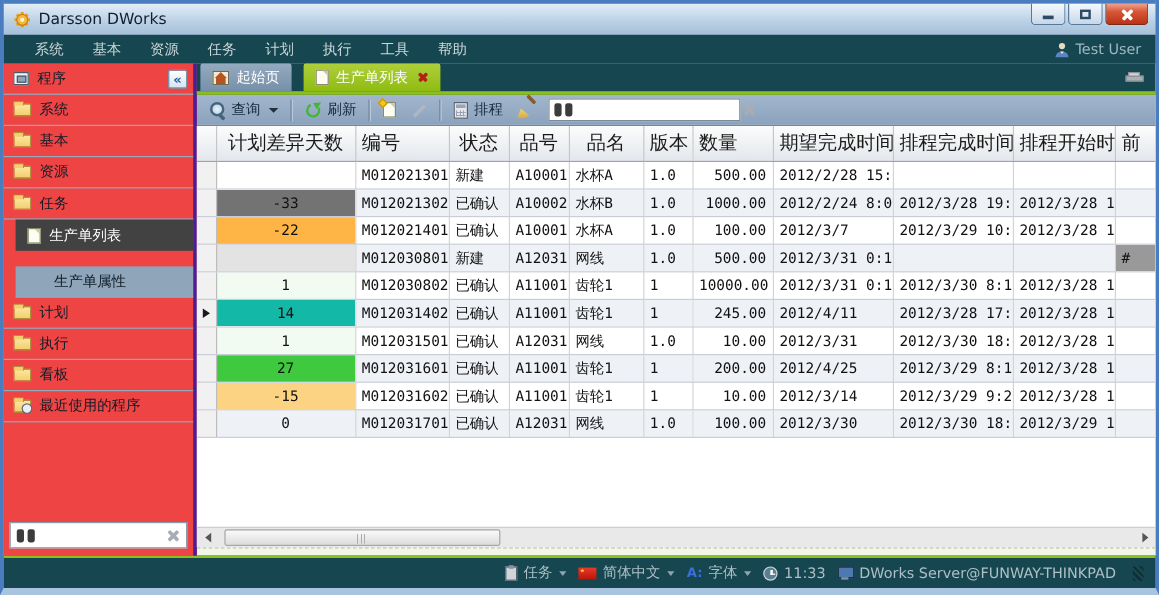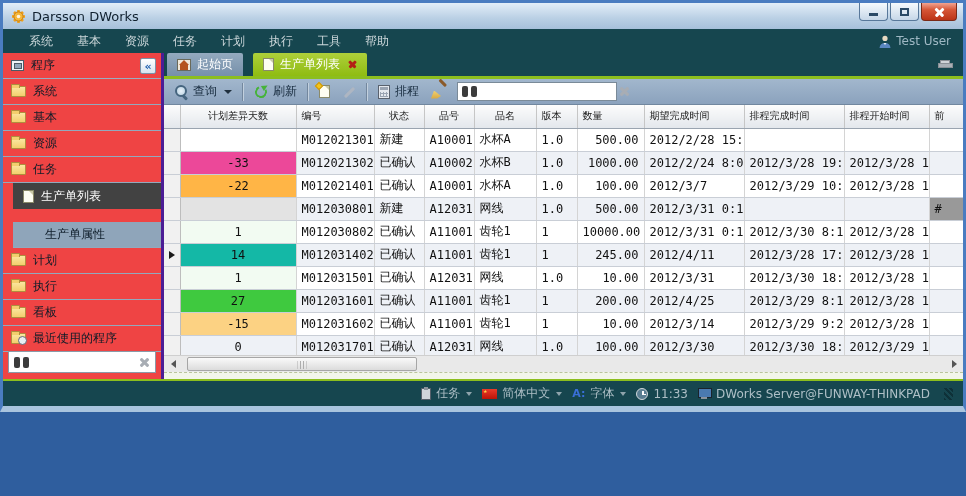--- a/index.html
+++ b/index.html
@@ -1,19 +1,19 @@
 <!DOCTYPE html>
 <html><head>
 <meta charset="utf-8">
 <style>
   * { margin:0; padding:0; box-sizing:border-box; }
   html,body { width:966px; height:496px; font-family:"DejaVu Sans", sans-serif; }
   body { background:#2f5e9e; }
 
-  .window { position:relative; width:966px; height:412px;
+  .window { position:relative; width:966px; height:496px;
     border-left:3px solid #4a7cc0; border-right:3px solid #4a7cc0; border-bottom:6px solid #a9c4de;
     background:#7e97af; display:flex; flex-direction:column; overflow:hidden; }
 
   
   .titlebar { height:29px; flex:0 0 29px; background:linear-gradient(#e3eef8,#b9cfe4 60%,#a6c0da);
     border-top:3px solid #4a7cc0; display:flex; align-items:center; padding-left:8px; position:relative; }
   .titlebar .title { font-size:13px; color:#10202e; margin-left:6px; }
   .win-controls { position:absolute; top:0; right:6px; display:flex; }
   .wc { width:29px; height:18px; border:1px solid #58789a; border-top:none; border-radius:0 0 4px 4px;
     background:linear-gradient(#f6fafd,#c6d7e8); display:flex; align-items:center; justify-content:center; margin-left:2px; }
@@ -127,21 +127,21 @@
     transform:rotate(45deg); transform-origin:right top; border-radius:1px; }
   .broom::after { content:""; position:absolute; left:0; bottom:0; width:10px; height:8px;
     background:linear-gradient(#f0cf70,#d8a840); clip-path:polygon(0 100%,30% 0,100% 70%,60% 100%); }
   .tool-search { width:160px; height:19px; background:#fff; border:1px solid #7a8a98; display:flex;
     align-items:center; gap:4px; padding:0 4px; margin-left:2px; }
   .tool-search input { flex:1; border:none; outline:none; font-size:12px; min-width:0; }
 
   
   .grid-wrap { flex:1; min-height:0; overflow:hidden; background:#fff; position:relative; }
   table.grid { border-collapse:collapse; table-layout:fixed; width:799px; }
-  .grid th { height:23px; font-weight:normal; font-size:10px; color:#1a1a1a;
+  .grid th { height:23px; font-weight:normal; font-size:16px; color:#1a1a1a;
     background:linear-gradient(#fcfcfc,#e3e7ec); border-right:1px solid #c6c6c6; border-bottom:1px solid #9aa4b0;
     padding:4px 5px; text-align:left; white-space:nowrap; overflow:hidden; }
   .grid th.c-center { text-align:center; }
   .grid th.c-sel { background:linear-gradient(#fcfcfc,#e3e7ec); }
   .grid td { height:23px; font-size:12px; font-family:"DejaVu Sans Mono","DejaVu Sans",monospace; color:#111;
     border-right:1px solid #d4d4d4; border-bottom:1px solid #c9ced6; padding:0 5px; white-space:nowrap; overflow:hidden; }
   .grid td.sel { background:#f1f1f1; border-right:1px solid #bdbdbd; padding:0; text-align:center; }
   .grid tr.alt td { background:#eef1f6; }
   .grid tr.alt td.sel, .grid td.sel { background:#f1f1f1; }
   .grid td.diff { text-align:center; }
@@ -390,21 +390,21 @@
                 <td>水杯A</td>
                 <td>1.0</td>
                 <td class="num">500.00</td>
                 <td>2012/2/28 15:00</td>
                 <td></td>
                 <td></td>
                 <td></td>
               </tr>
               <tr class="alt">
                 <td class="sel"></td>
-                <td class="diff" style="background: #ec4899;">-33</td>
+                <td class="diff" style="background: #737373;">-33</td>
                 <td>M012021302</td>
                 <td>已确认</td>
                 <td>A10002</td>
                 <td>水杯B</td>
                 <td>1.0</td>
                 <td class="num">1000.00</td>
                 <td>2012/2/24 8:00</td>
                 <td>2012/3/28 19:10</td>
                 <td>2012/3/28 10:52</td>
                 <td></td>

